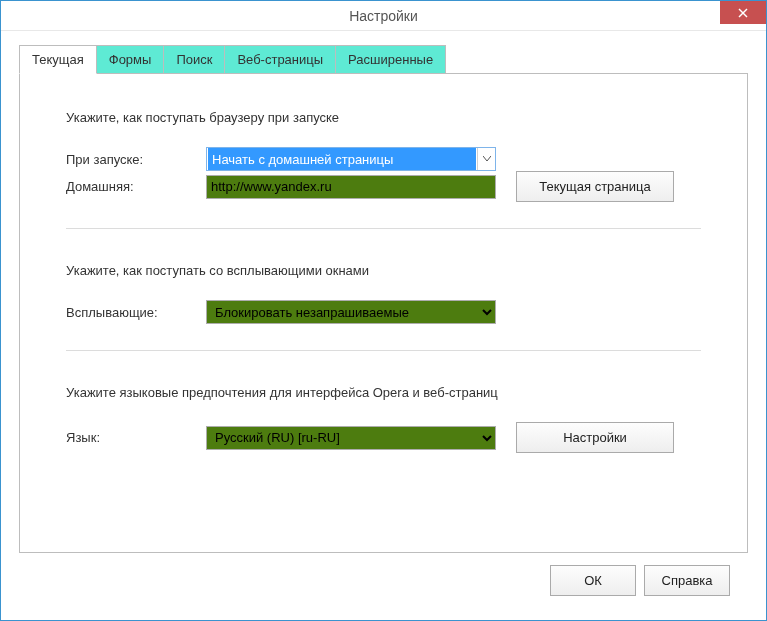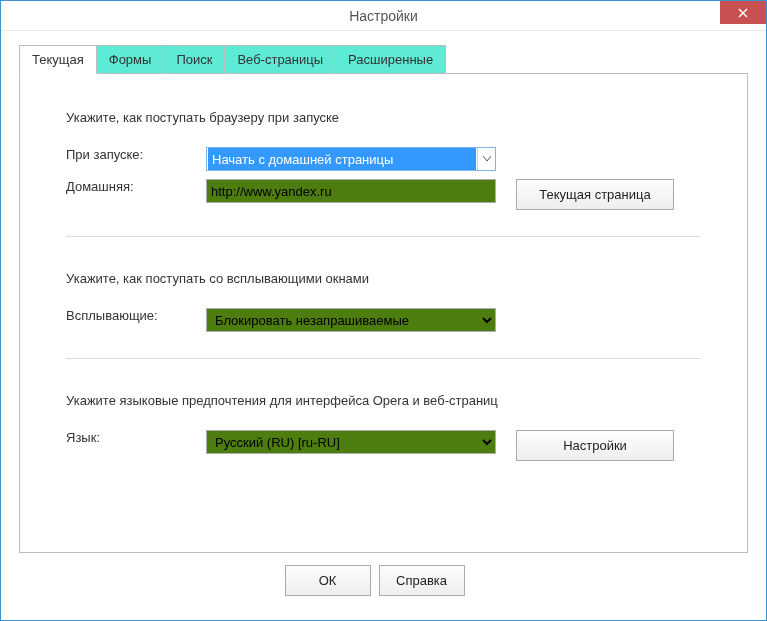--- a/index.html
+++ b/index.html
@@ -8,33 +8,33 @@
     .titlebar { height: 30px; background: #fff; display: flex; align-items: center; position: relative; border-bottom: 1px solid #e8e8e8; }
     .title-text { width: 100%; text-align: center; color: #555; font-size: 14px; }
     .close-btn { position: absolute; right: 0; top: 0; width: 46px; height: 23px; background: #c75050; color: #fff; display: flex; align-items: center; justify-content: center; cursor: pointer; }
     .close-btn svg { width: 10px; height: 10px; }
     .content-wrap { flex: 1; padding: 14px 18px 10px 18px; display: flex; flex-direction: column; }
     .tabs { display: flex; position: relative; z-index: 2; }
     .tab { padding: 6px 12px; border: 1px solid #bdbdbd; background: #5eead4; color: #333; cursor: pointer; margin-right: -1px; position: relative; }
     .tab.active { background: #fff; border-bottom: 1px solid #fff; z-index: 3; }
     .tab-panel { border: 1px solid #bdbdbd; background: #fff; margin-top: -1px; padding: 36px 46px 20px 46px; flex: 1; position: relative; z-index: 1; }
     .section-heading { color: #333; margin-bottom: 22px; }
-    .form-row { display: flex; margin-bottom: 8px; }
+    .form-row { display: flex; align-items: center; margin-bottom: 0; }
     .form-row .label { width: 140px; color: #333; }
     .form-row .control { width: 290px; margin-right: 20px; }
     .form-row .side { width: 158px; }
     select, input[type=text] { width: 100%; height: 24px; border: 1px solid #adadad; background: #4d7c0f; padding: 2px 4px; font-size: 13px; }
     select { padding-right: 18px; }
     .select-highlight { position: relative; width: 100%; height: 24px; border: 1px solid #7eb4ea; background: #fff; display: flex; align-items: center; }
     .select-highlight .sel-val { background: #3399ff; color: #fff; flex: 1; height: 100%; display: flex; align-items: center; padding: 0 4px; margin: 1px; }
     .select-highlight .caret { width: 18px; height: 100%; display: flex; align-items: center; justify-content: center; border-left: 1px solid #d0d0d0; }
     .select-highlight .caret svg { width: 8px; height: 6px; }
     .divider { border: none; border-top: 1px solid #dcdcdc; margin: 26px 0 34px 0; }
     .btn { height: 31px; border: 1px solid #aaa; background: linear-gradient(#fdfdfd,#eee); cursor: pointer; padding: 0 8px; text-align: center; display: inline-flex; align-items: center; justify-content: center; width: 100%; color: #222; }
-    .footer { display: flex; justify-content: center; gap: 8px; padding: 12px 18px 14px 0; }
+    .footer { display: flex; justify-content: flex-end; gap: 8px; padding: 12px 18px 14px 0; }
     .footer .btn { width: 86px; }
   </style>
 </head>
 <body>
 
 <div class="window">
   <div class="titlebar">
     <div class="title-text">Настройки</div>
     <div class="close-btn">
       <svg viewBox="0 0 10 10">

